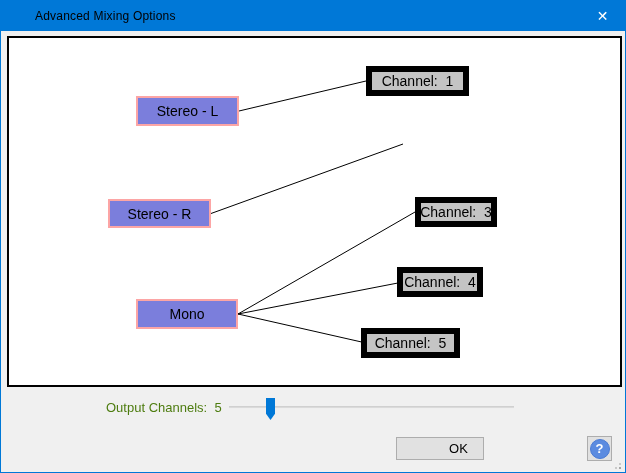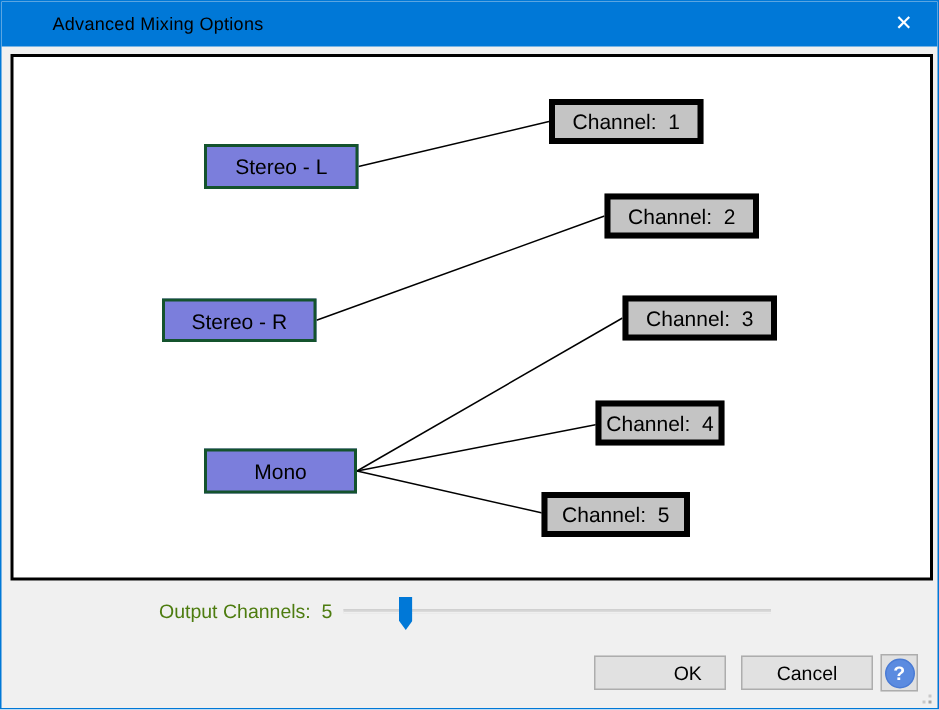--- a/index.html
+++ b/index.html
@@ -36,25 +36,25 @@
     border:2px solid #000000;
   }
   .wires{position:absolute;left:0;top:0;width:611px;height:347px;}
   .node{
     position:absolute;
     display:flex;align-items:center;justify-content:center;
     font-size:14px;color:#000000;white-space:pre;
   }
   .node.source{
     background:var(--c-source_fill,#7B7EDC);
-    border:2px solid #14532d;
+    border:2px solid #fca5a5;
   }
   .node.channel{
     background:var(--c-channel_fill,#C4C4C4);
-    border:4px solid #000000;
+    border:6px solid #000000;
   }
   
   .slider-label{
     position:absolute;left:105px;top:399px;
     font-size:13px;color:#4d7c0f;white-space:pre;
   }
   .slider{
     position:absolute;left:228px;top:394px;width:285px;height:28px;
   }
   .slider .track{
@@ -110,33 +110,31 @@
         <line x1="202" y1="175.5" x2="394" y2="106" stroke="#000000" stroke-width="1"></line>
         <line x1="229" y1="276" x2="406" y2="174" stroke="#000000" stroke-width="1"></line>
         <line x1="229" y1="276" x2="394" y2="244" stroke="#000000" stroke-width="1"></line>
         <line x1="229" y1="276" x2="357" y2="305" stroke="#000000" stroke-width="1"></line>
       </svg>
 
   <div class="node source" style="left: 127px; top: 58px; width: 103px; height: 30px;">Stereo - L</div>
       <div class="node source" style="left: 127px; top: 261px; width: 102px; height: 30px;">Mono</div>
       <div class="node source" style="left: 99px; top: 161px; width: 103px; height: 29px;">Stereo - R</div>
       <div class="node channel" style="left: 357px; top: 28px; width: 103px; height: 30px;">Channel:  1</div>
-      <div class="node channel" style="left: 394px; top: 91px; width: 103px; height: 30px;">Channel:  2</div>
-      <div class="node channel" style="left: 406px; top: 159px; width: 103px; height: 30px; text-align: right;">Channel:  3</div>
+      <div class="node channel" style="left: 406px; top: 159px; width: 82px; height: 30px; text-align: right;">Channel:  3</div>
       <div class="node channel" style="left: 388px; top: 229px; width: 86px; height: 30px;">Channel:  4</div>
       <div class="node channel" style="left: 352px; top: 290px; width: 99px; height: 30px;">Channel:  5</div>
     </div>
 
   <span class="slider-label">Output Channels:  5</span>
 
   <div class="slider">
     <div class="track"></div>
     <div class="thumb"></div>
   </div>
 
   <button class="btn ok">OK</button>
-  <button class="btn cancel">Cancel</button>
   <button class="btn help">
     <span class="help-circle">?</span>
   </button>
 
   <div class="grip"></div>
 </div>
 
 </body></html>

